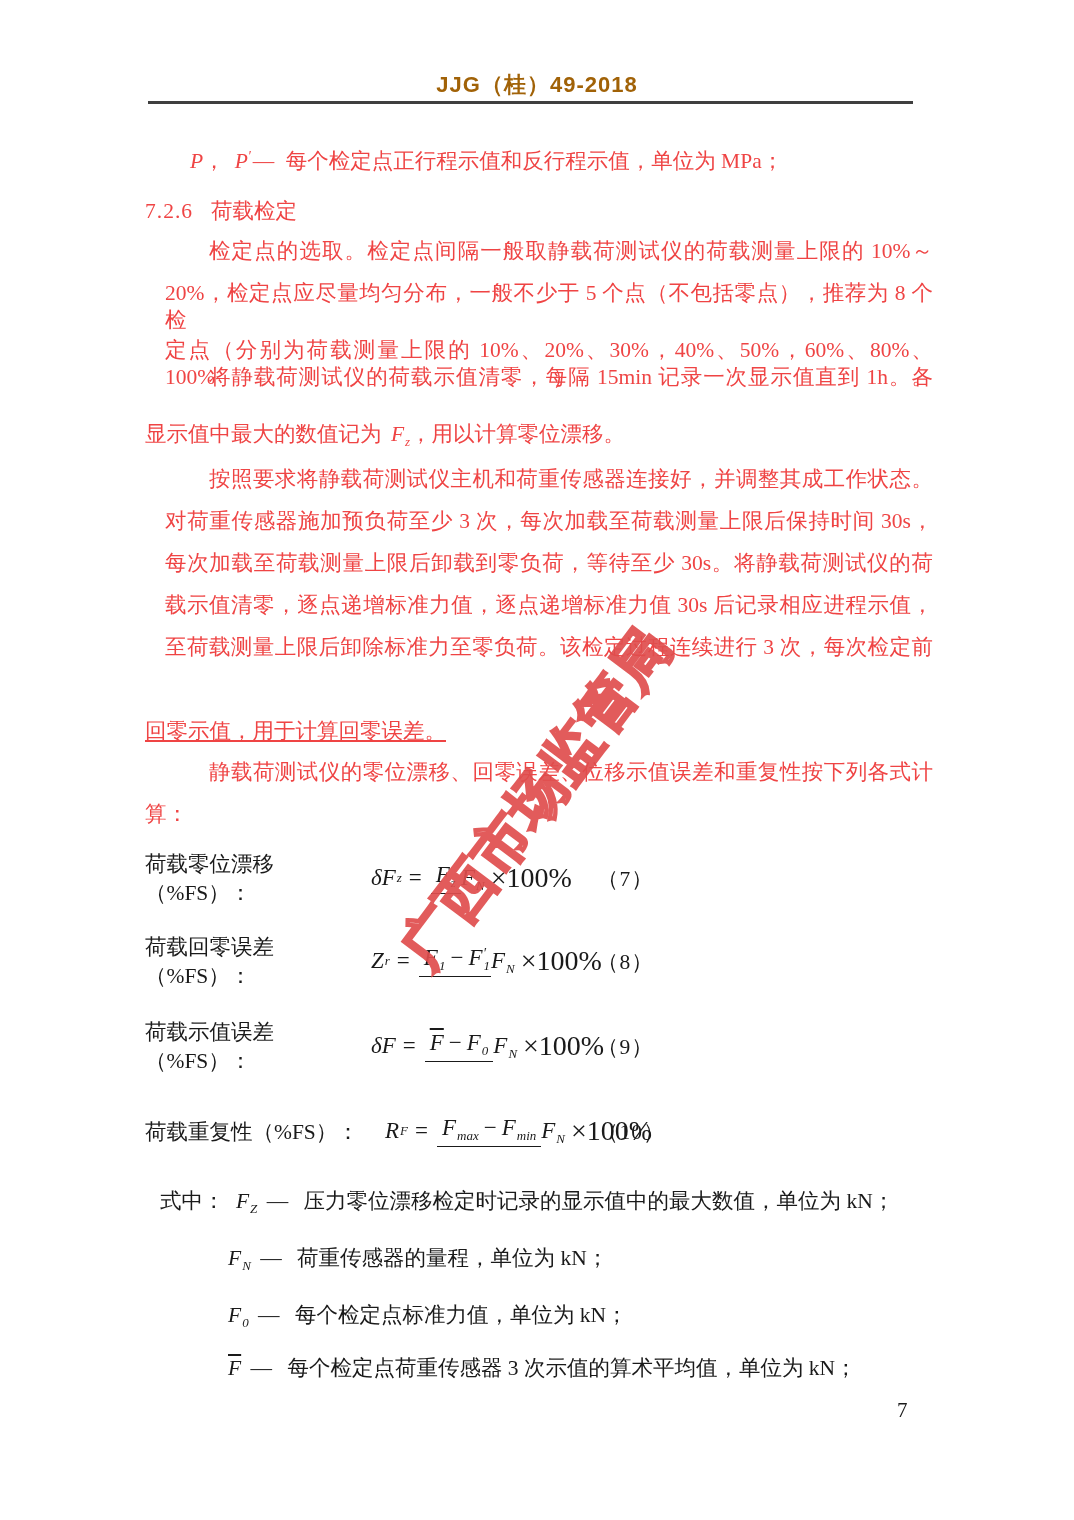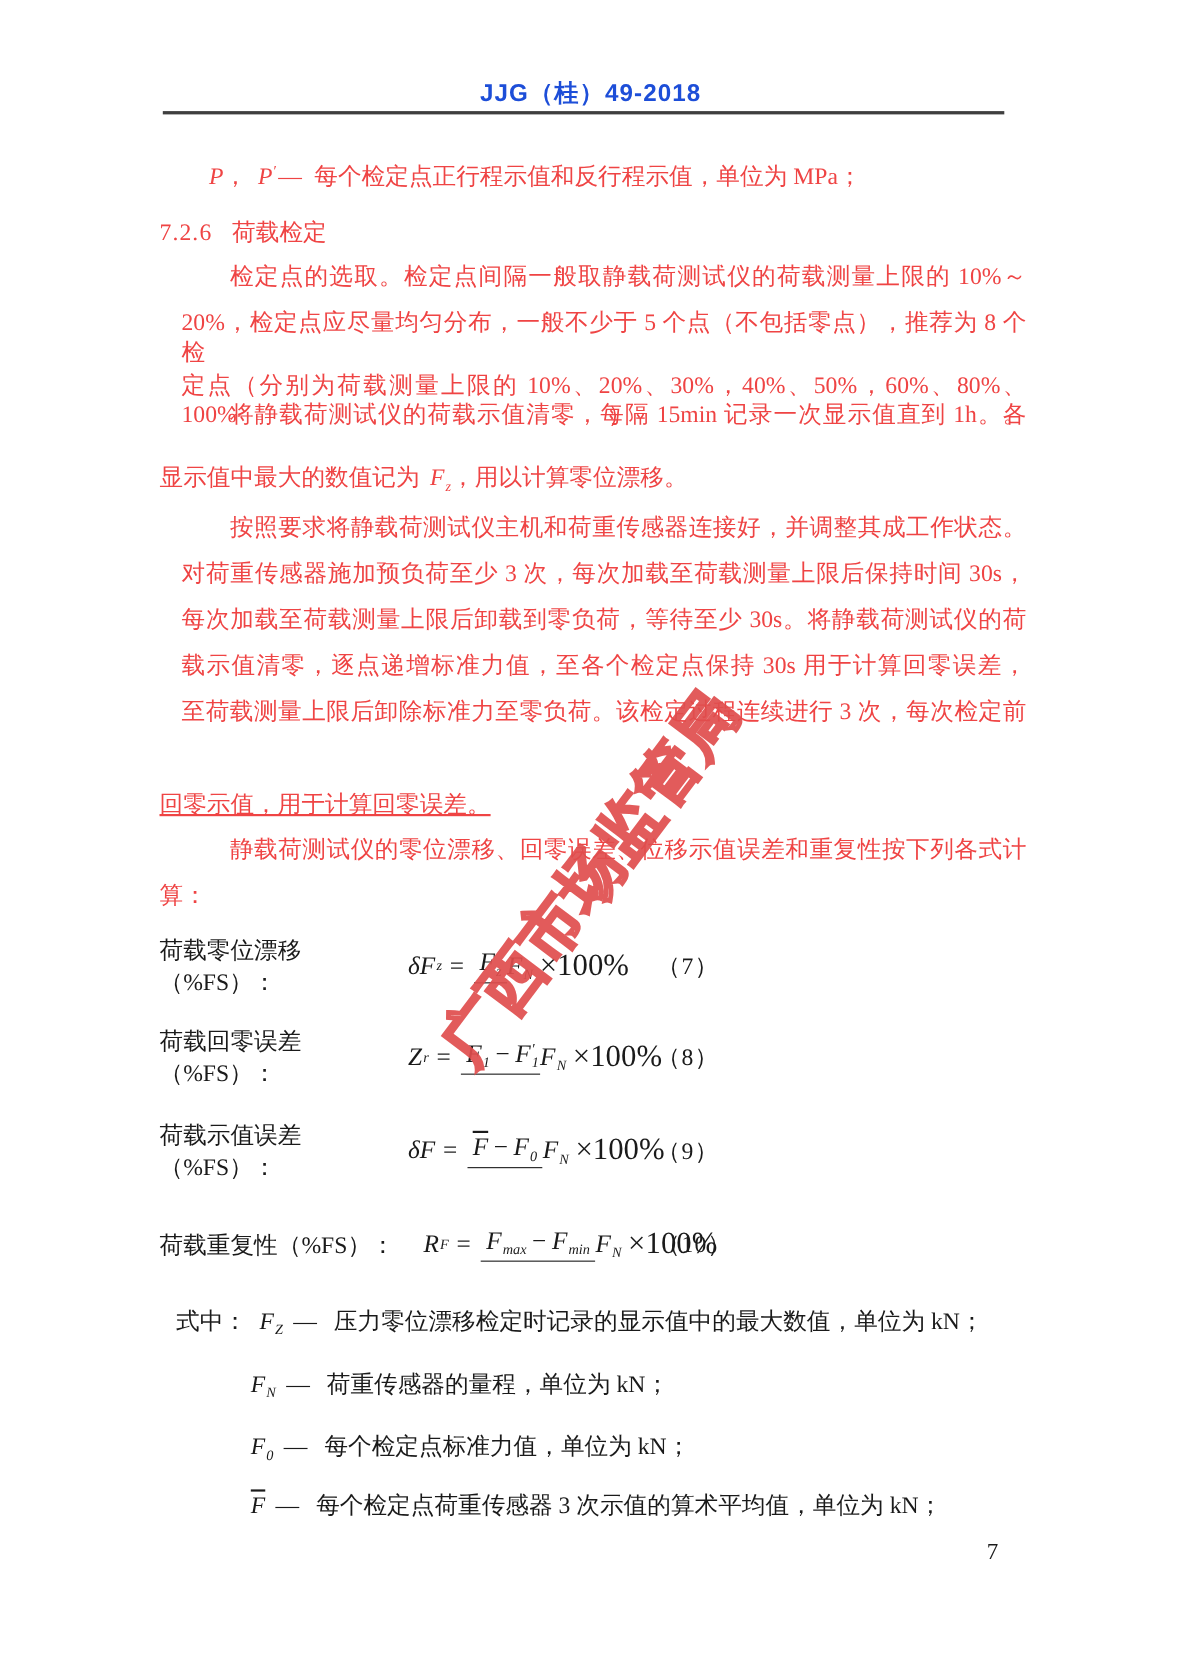--- a/index.html
+++ b/index.html
@@ -4,21 +4,21 @@
 <style>
   html,body { margin:0; padding:0; background:#ffffff; }
   .page {
     position:relative; width:1074px; height:1520px; background:#ffffff;
     font-family:"Liberation Serif","DejaVu Serif",serif; color:#1a1a1a;
     overflow:hidden;
   }
   .header-title {
     position:absolute; top:70px; left:0; width:100%; text-align:center;
     font-family:"Liberation Sans","DejaVu Sans",sans-serif; font-weight:700;
-    font-size:22px; letter-spacing:1px; color:#1d4ed8;
+    font-size:22px; letter-spacing:1px; color:#a16207;
   }
   .header-rule { position:absolute; top:101px; left:148px; width:765px; height:3px; background:#3f3f3f; }
   .line {
     position:absolute; left:145px; width:768px;
     font-size:21.5px; line-height:27px; color:#ef4444;
   }
   .jus { text-align:justify; text-align-last:justify;margin-left:20px; }
   .ind { text-indent:44px; }
   .v { font-style:italic; font-family:"Liberation Serif",serif; }
   sub { font-size:13px; font-style:italic; vertical-align:-5px; margin-left:1px; }
@@ -74,21 +74,21 @@
 
   <div class="line jus ind" style="top:364px;">将静载荷测试仪的荷载示值清零，每隔 15min 记录一次显示值直到 1h。各</div>
   <div class="line" style="top:421px;">
     <span>显示值中最大的数值记为</span>
     <span class="v" style="margin-left:4px">F</span><sub>z</sub><span>，用以计算零位漂移。</span>
   </div>
 
   <div class="line jus ind" style="top:466px;">按照要求将静载荷测试仪主机和荷重传感器连接好，并调整其成工作状态。</div>
   <div class="line jus" style="top:508px;">对荷重传感器施加预负荷至少 3 次，每次加载至荷载测量上限后保持时间 30s，</div>
   <div class="line jus" style="top:550px;">每次加载至荷载测量上限后卸载到零负荷，等待至少 30s。将静载荷测试仪的荷</div>
-  <div class="line jus" style="top:592px;">载示值清零，逐点递增标准力值，至各个检定点保持 30s 用于计算回零误差，</div>
+  <div class="line jus" style="top:592px;">载示值清零，逐点递增标准力值，逐点递增标准力值 30s 后记录相应进程示值，</div>
   <div class="line jus" style="top:634px;">至荷载测量上限后卸除标准力至零负荷。该检定过程连续进行 3 次，每次检定前</div>
   <div class="line" style="top:718px;text-decoration:underline;">回零示值，用于计算回零误差。</div>
 
   <div class="line jus ind" style="top:759px;">静载荷测试仪的零位漂移、回零误差、位移示值误差和重复性按下列各式计</div>
   <div class="line" style="top:801px;">算：</div>
 
   <div class="frow" style="top:841px;">
     <span class="flabel">荷载零位漂移（%FS）：</span>
     <span class="feq">
       <span class="v">δF</span>

